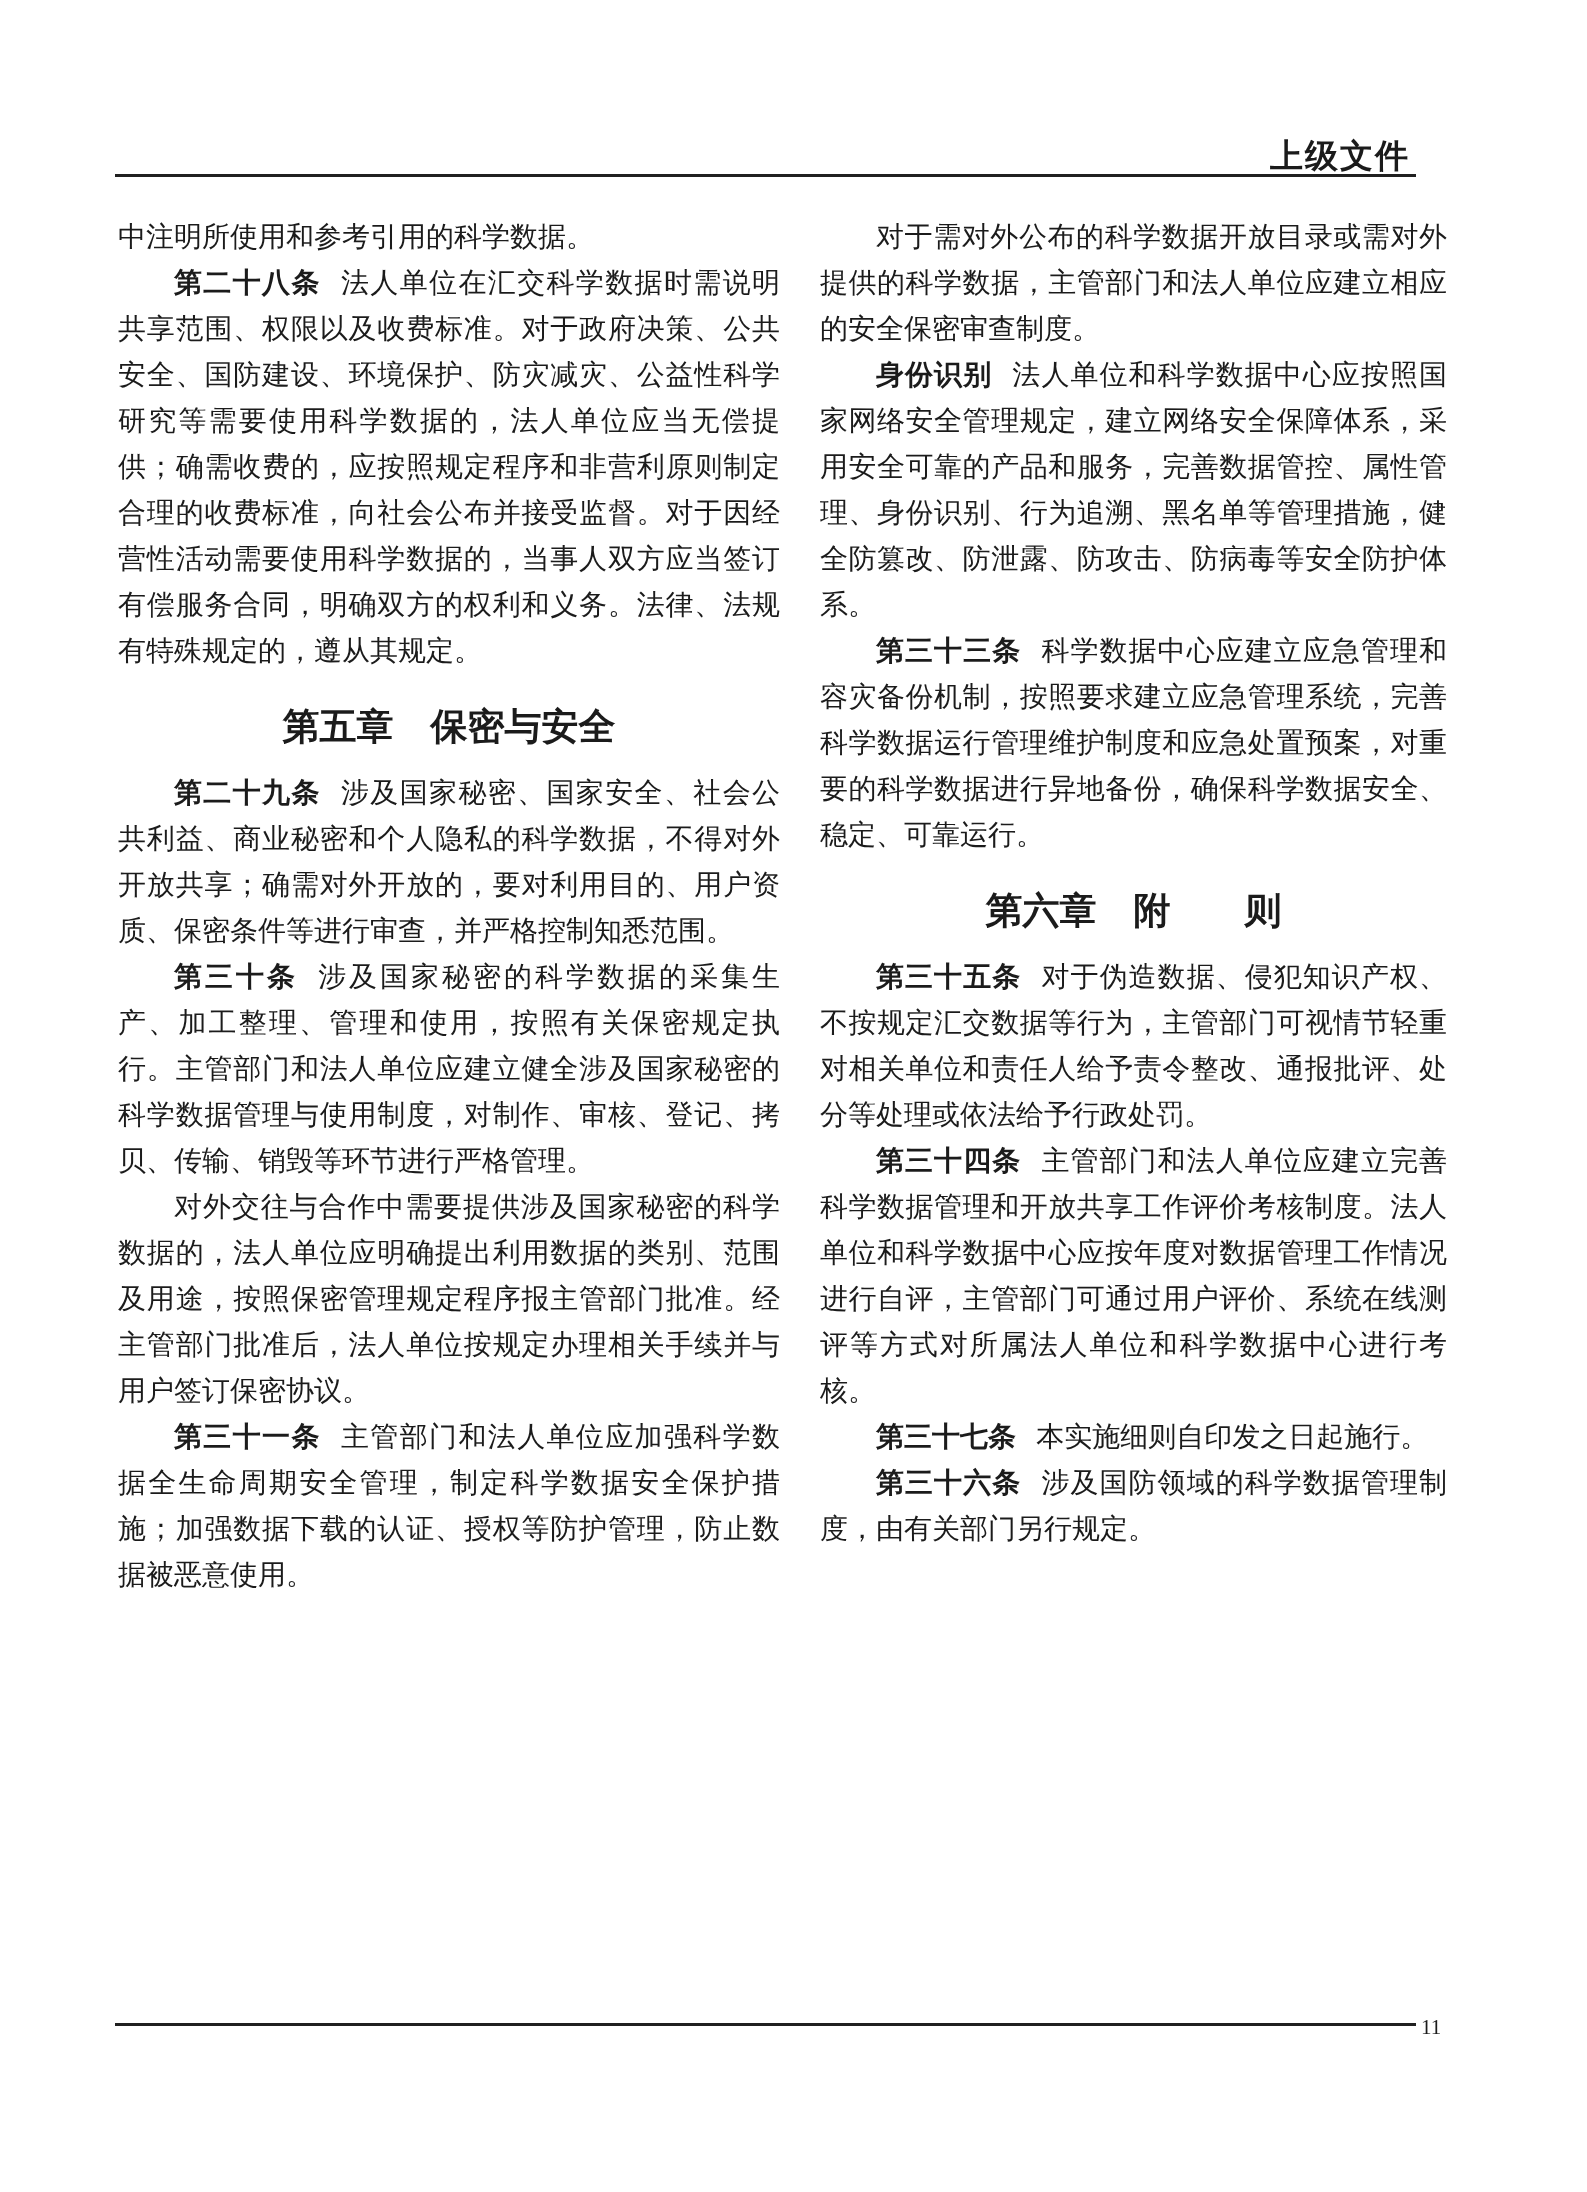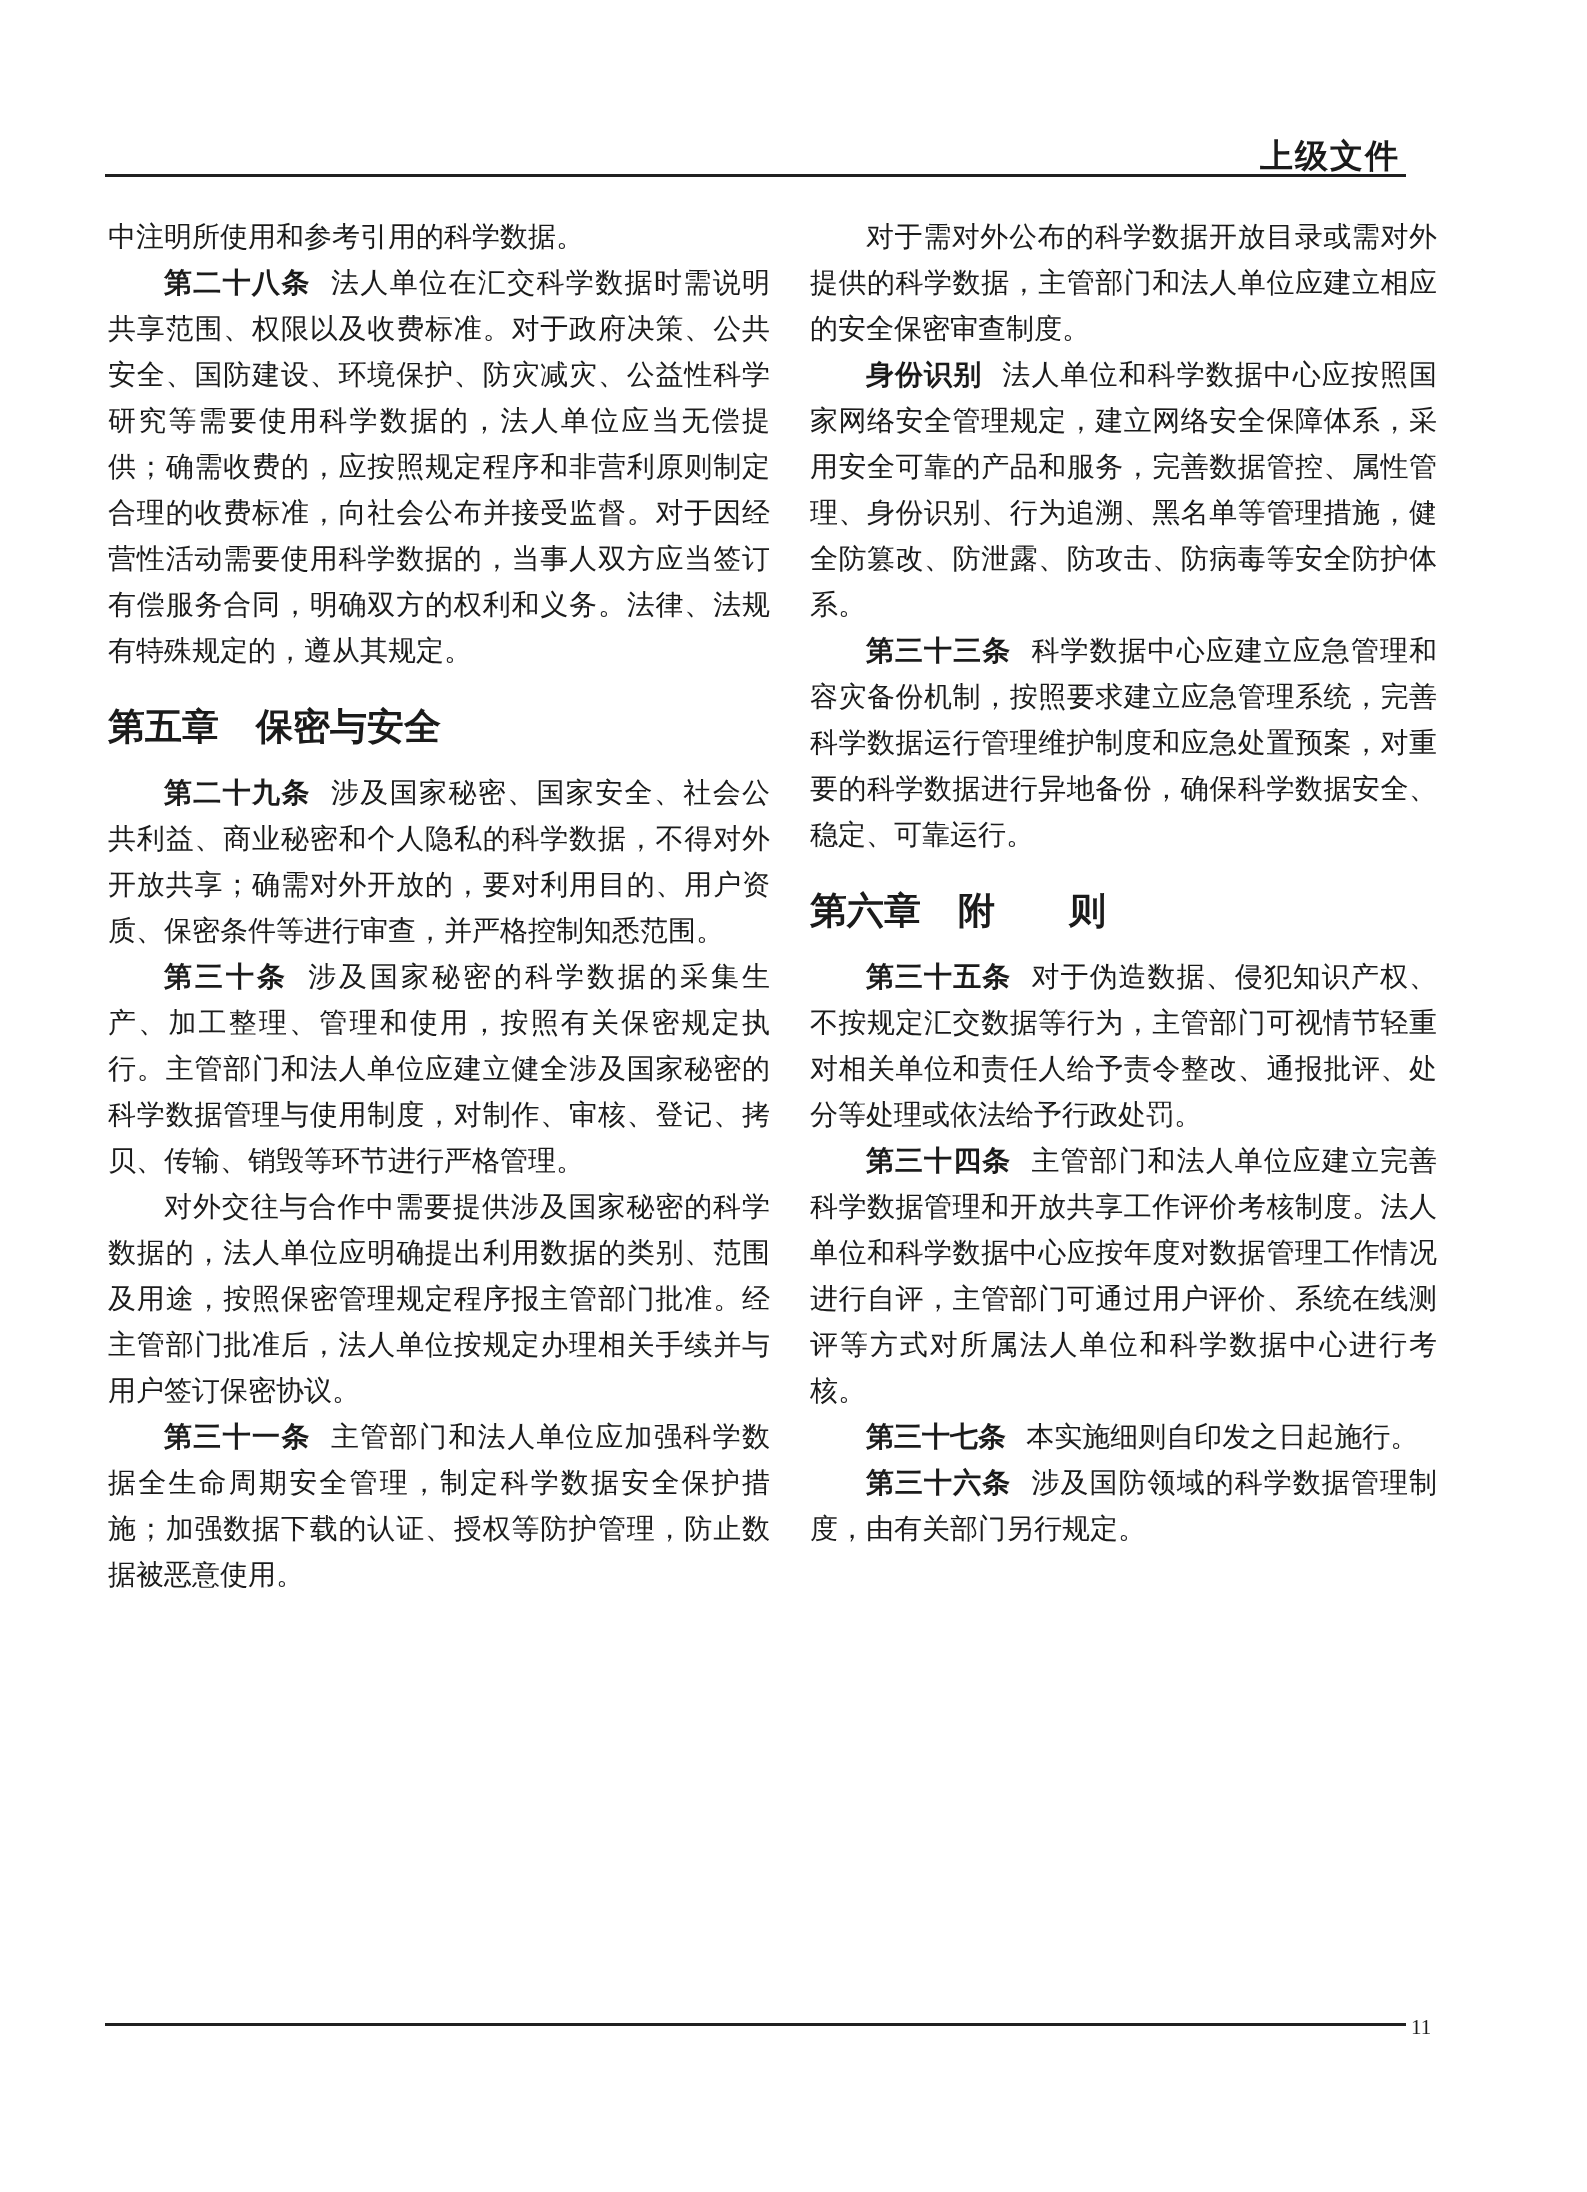--- a/index.html
+++ b/index.html
@@ -2,20 +2,21 @@
 <html><head>
 <meta charset="utf-8">
 <style>
   html,body{margin:0;padding:0;background:#ffffff;}
   .page{
     position:relative;
     width:1451px;height:2192px;
     background:#ffffff;
     color:#1b1b1b;
     overflow:hidden;
+    margin-left:10px;
   }
   
   .header{
     position:absolute;left:105px;top:126px;
     width:1301px;height:48px;
     border-bottom:3px solid #202020;
   }
   .header-title{
     position:absolute;right:6px;bottom:2px;
     font-family:"DejaVu Sans",sans-serif;
@@ -35,21 +36,21 @@
   .para.cont{text-indent:0;}
   .lead{
     font-family:"DejaVu Sans",sans-serif;
     font-weight:bold;
     margin-right:0.72em;
   }
   .chapter{
     font-family:"DejaVu Sans",sans-serif;
     font-weight:bold;
     font-size:37px;line-height:44px;
-    text-indent:0;
+    text-align:center;text-indent:0;
     margin:31px 0 21px 0;
   }
   
   .footer{position:absolute;left:105px;top:2008px;width:1340px;height:60px;}
   .footer-rule{
     position:absolute;left:0;top:15px;
     width:1301px;height:0;
     border-top:3px solid #202020;
   }
   .page-number{

